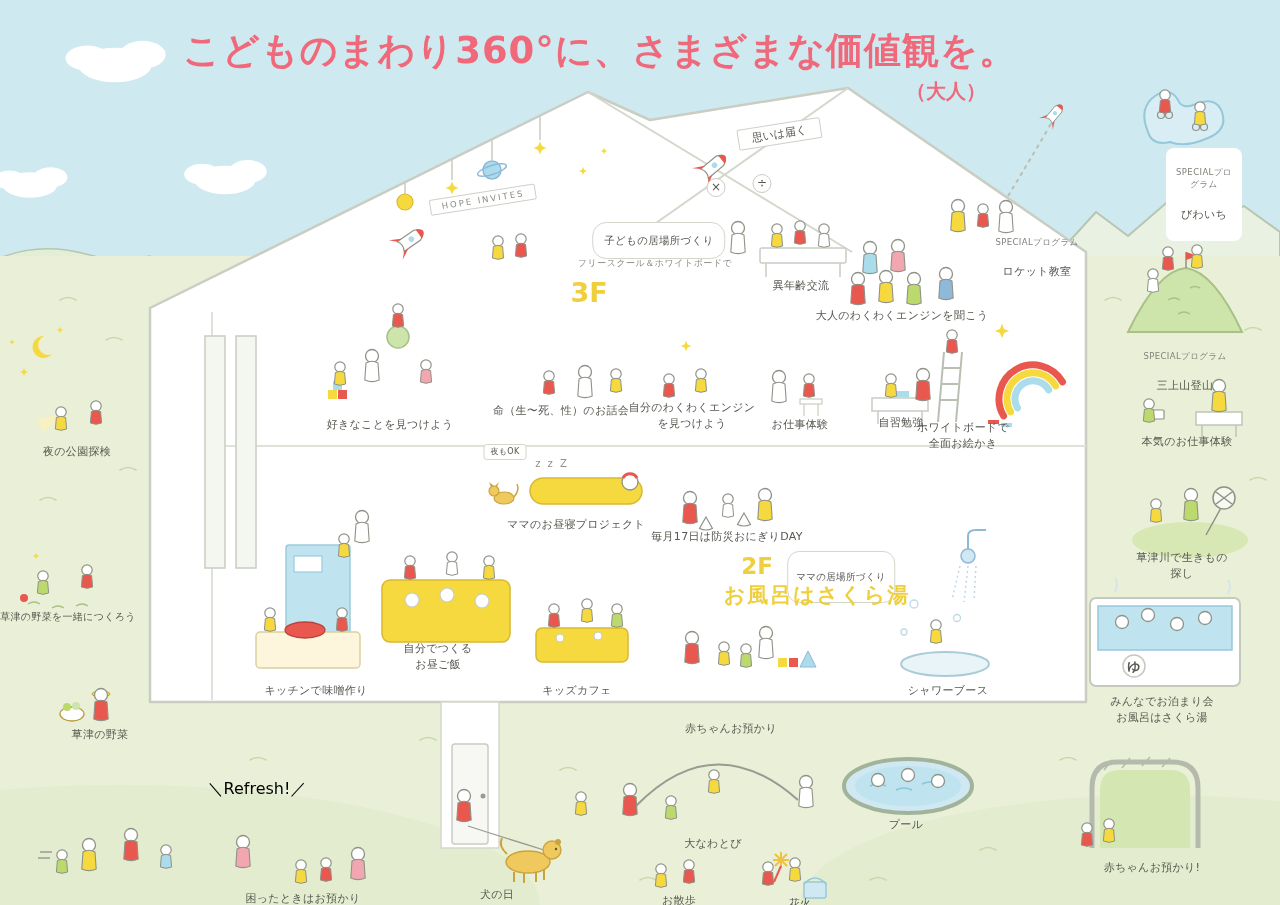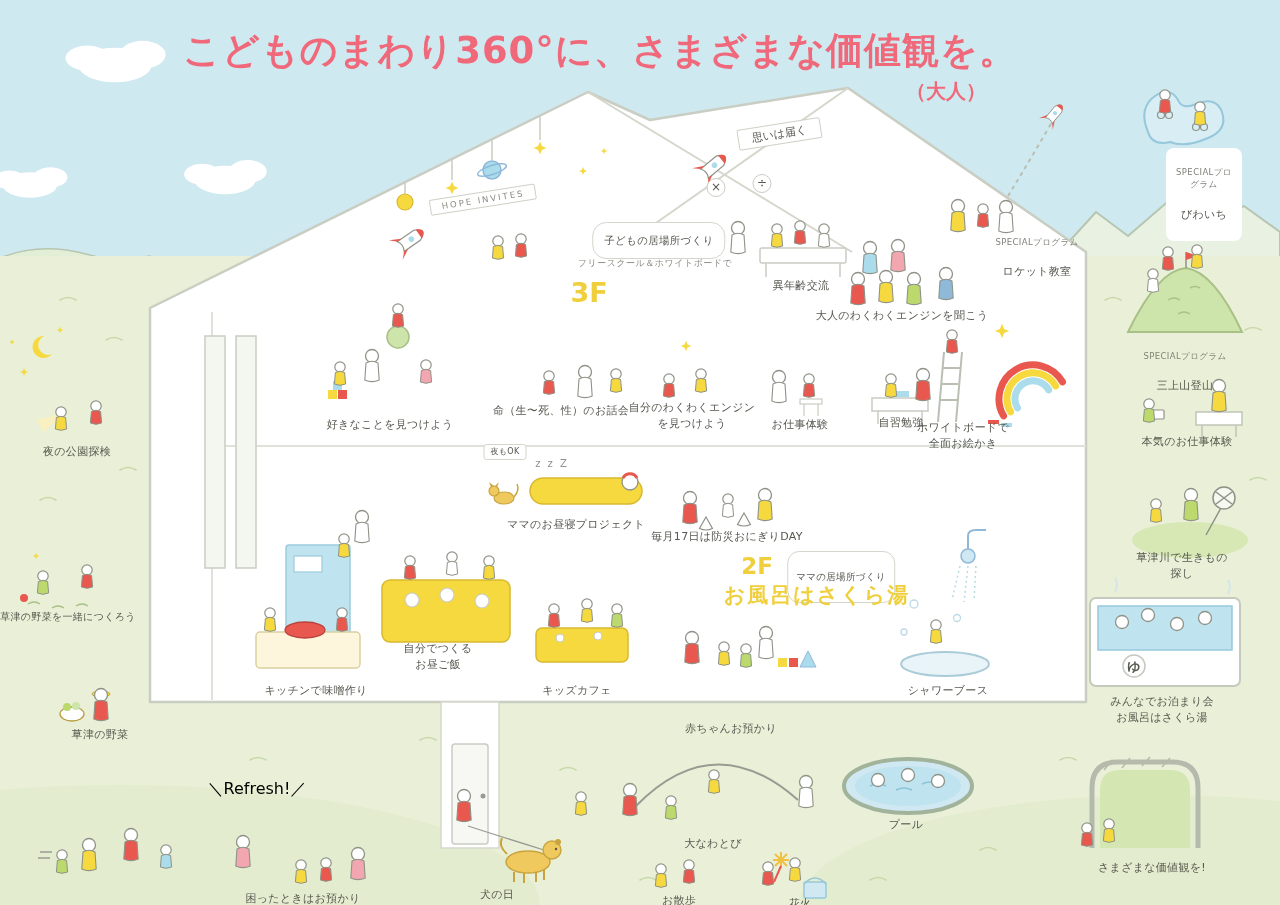--- a/index.html
+++ b/index.html
@@ -414,16 +414,16 @@
   <div>ロケット教室</div>
 </div>
 <div class="lbl" style="left:1185px;top:334px">
   <div class="prog-sub">SPECIALプログラム</div>
   <div>三上山登山</div>
 </div>
 <div class="lbl" style="left:1187px;top:434px">本気のお仕事体験</div>
 <div class="lbl" style="left:1182px;top:550px">草津川で生きもの探し</div>
 <div class="lbl" style="left:1162px;top:694px">みんなでお泊まり会
 お風呂はさくら湯</div>
-<div class="lbl" style="left:1152px;top:860px">さまざまな価値観を!</div>
+<div class="lbl" style="left:1152px;top:860px">赤ちゃんお預かり!</div>
 <div class="bath-yu" style="left:1134px;top:658px">ゆ</div>
 
 </div>
 
 </body></html>

